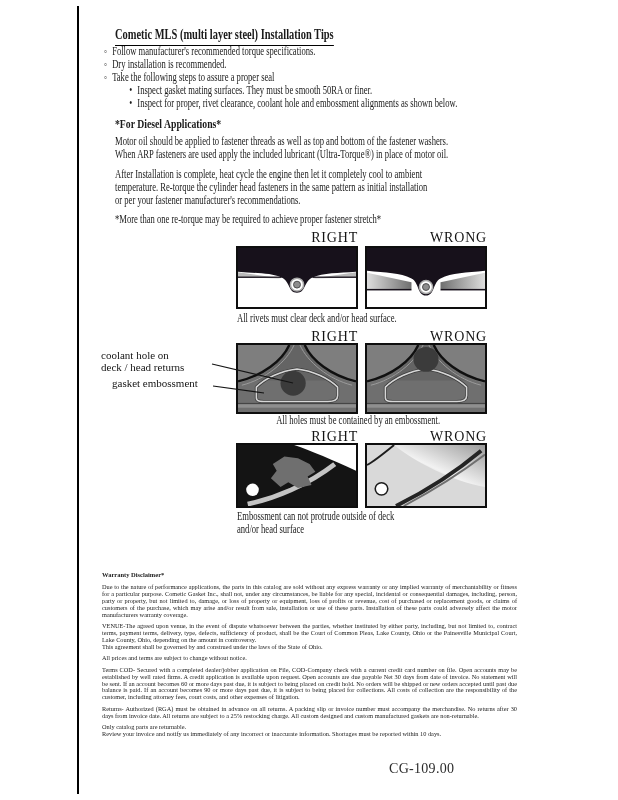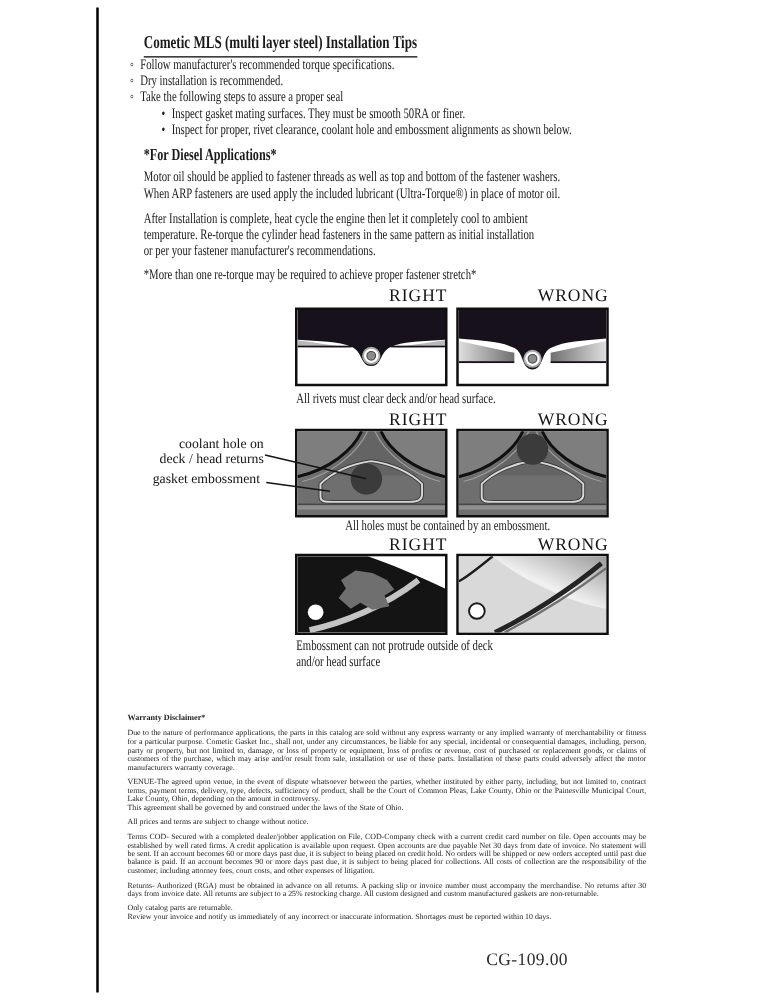--- a/index.html
+++ b/index.html
@@ -19,21 +19,21 @@
   .h2{left:115px;top:116px;width:400px;font-size:13.5px;font-weight:bold;white-space:nowrap;}
   .para{font-size:11.6px;line-height:13.2px;white-space:nowrap;}
   .p1{left:115px;top:135px;width:600px;}
   .p2{left:115px;top:168px;width:600px;}
   .p3{left:115px;top:213px;width:600px;}
   .fig-label{width:122px;text-align:right;font-size:14px;letter-spacing:0.8px;color:#141414;}
   .figbox{width:122px;box-sizing:border-box;border:2.5px solid #0e0e0e;background:#fff;}
   .figbox svg{display:block;width:100%;height:100%;}
   .cap{font-size:11.6px;line-height:13px;white-space:nowrap;}
   .cap-center{text-align:center;}
-  .ptr-label{font-size:11px;line-height:11.5px;text-align:right;color:#141414;}
+  .ptr-label{font-size:11px;line-height:11.5px;text-align:left;color:#141414;}
   .disclaimer{left:102px;top:572px;width:415px;font-size:6.3px;line-height:6.9px;
               color:#222;text-align:justify;}
   .disclaimer .dh{font-weight:bold;margin:0 0 5px 0;font-size:6.5px;text-align:left;}
   .disclaimer p{margin:0 0 4.6px 0;}
   .disclaimer .tight{margin:0;}
   .footer-num{left:389px;top:761px;font-size:14px;color:#2b2b2b;letter-spacing:0.3px;}
 </style>
 </head>
 <body>
 
@@ -102,21 +102,21 @@
   </div>
   <div class="abs cap cx" style="left:237px;top:312px;">All rivets must clear deck and/or head surface.</div>
 
   <div class="abs fig-label" style="left:236px;top:329px;">RIGHT</div>
   <div class="abs fig-label" style="left:365px;top:329px;">WRONG</div>
 
   <div class="abs ptr-label" style="left:101px;top:350px;width:110px;">
     <div>coolant hole on</div>
     <div>deck / head returns</div>
   </div>
-  <div class="abs ptr-label" style="left:98px;top:378px;width:110px;">gasket embossment</div>
+  <div class="abs ptr-label" style="left:112px;top:378px;width:110px;">gasket embossment</div>
 
   <div class="abs figbox" style="left:236px;top:343px;height:71px;">
     <svg viewBox="0 0 122 70" preserveAspectRatio="none">
       <rect width="122" height="70" fill="#6f6f6f"></rect>
       <path d="M0,0 H53 C44,18 24,34 0,40 Z" fill="#7e7e7e"></path>
       <path d="M122,0 H69 C78,18 98,34 122,40 Z" fill="#7e7e7e"></path>
       <path d="M53,0 H69 C74,14 88,28 104,37 L18,37 C34,28 48,14 53,0 Z" fill="#646464"></path>
       <path d="M58,0 C50,18 28,36 4,42" stroke="#9c9c9c" stroke-width="1" fill="none"></path>
       <path d="M64,0 C72,18 94,36 118,42" stroke="#9c9c9c" stroke-width="1" fill="none"></path>
       <path d="M53,0 C46,16 26,32 0,38" stroke="#101010" stroke-width="2.5" fill="none"></path>

